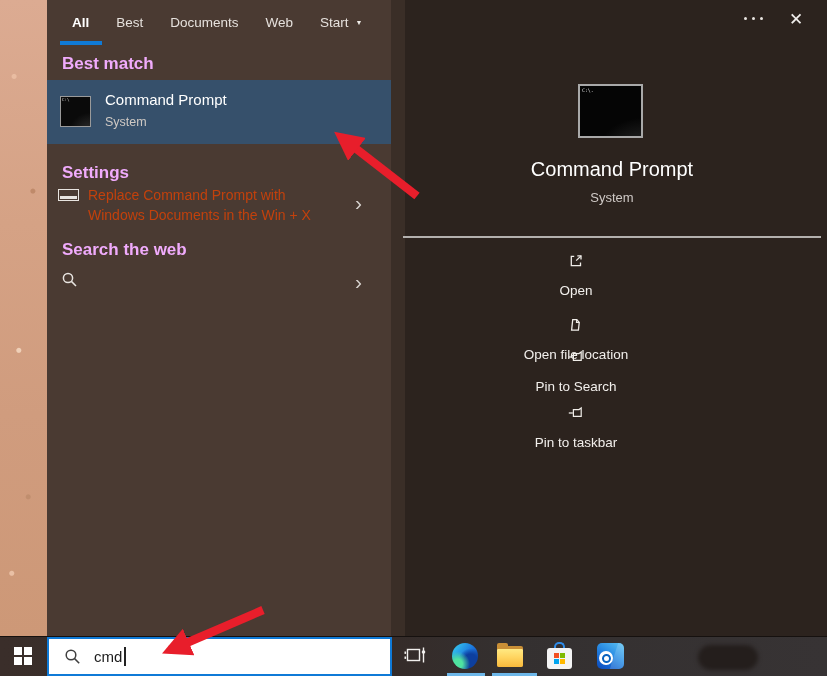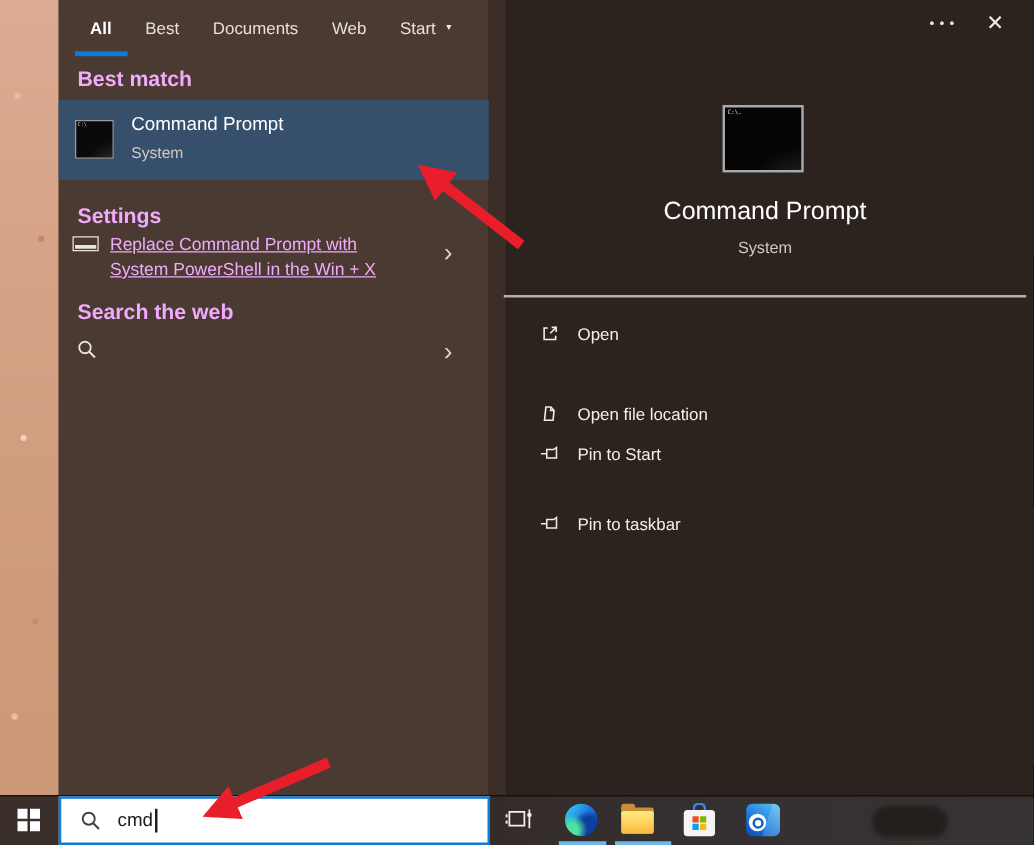--- a/index.html
+++ b/index.html
@@ -44,38 +44,38 @@
     border:1.5px solid #9a9a9a;
     background-image:radial-gradient(130% 120% at 100% 120%, #303030 0%, #0a0a0a 55%); }
   #bm-icon span { position:absolute; left:1px; top:0px; font-size:6px; color:#cfcfcf;
     transform:scale(.7); transform-origin:top left; font-family:"DejaVu Sans Mono",monospace; }
   #bm-title { left:105px; top:91px; font-size:15px; color:#ffffff; }
   #bm-sub   { left:105px; top:115px; font-size:12.5px; color:#cfc9c4; }
 
   
   #set-icon { left:58px; top:189px; width:21px; height:12px; border:1.5px solid #e8e4e0; }
   #set-icon i { position:absolute; left:1px; right:1px; bottom:1px; height:3px; background:#e8e4e0; }
-  .two-line { font-size:14px; color:#f0abfc; line-height:20px;text-decoration:underline; }
+  .two-line { font-size:14px; color:#c2410c; line-height:20px; }
   #set-text { left:88px; top:185px; }
   .chev { font-size:21px; color:#d8d3cf; line-height:1; }
 
   
   #web-text { left:90px; top:271px; font-size:13.5px; color:#d5d0cc; }
   #web-text b { font-size:15px; color:#ffffff; font-weight:normal; }
 
   
   #pv-icon { left:578px; top:84px; width:65px; height:54px; background:#000;
     border:2px solid #a9a9a9;
     background-image:radial-gradient(140% 130% at 105% 135%, #2e2e2e 0%, #050505 55%); }
   #pv-icon span { position:absolute; left:2px; top:1px; font-size:6px; color:#e0e0e0;
     transform:scale(.8); transform-origin:top left; font-family:"DejaVu Sans Mono",monospace; }
   #pv-title { left:405px; top:158px; width:414px; text-align:center; font-size:20px; color:#ffffff; }
   #pv-sub   { left:405px; top:190px; width:414px; text-align:center; font-size:13px; color:#cfc9c6; }
   #pv-divider { left:403px; top:236px; width:418px; height:2px; background:#b3b0ae; }
-  .action { left:432px; width:320px; height:28px; display:flex; align-items:center; gap:14px; }
+  .action { left:416px; width:320px; height:28px; display:flex; align-items:center; gap:14px;flex-direction:column; }
   .action .lbl { font-size:13.5px; color:#f2efec; }
   .action svg { flex:0 0 auto; }
 
   
   #taskbar { left:0; top:636px; width:827px; height:40px;
     background:linear-gradient(90deg,#3a2e2a 0%,#352b28 45%,#343030 62%,#373334 100%);
     border-top:1px solid #16110f; }
   #start-btn { left:14px; top:647px; width:18px; height:18px; display:grid;
     grid-template-columns:8px 8px; grid-template-rows:8px 8px; gap:2px; }
   #start-btn i { background:#ffffff; }
@@ -166,21 +166,21 @@
   <div class="abs" id="bm-title">Command Prompt</div>
   <div class="abs" id="bm-sub">System</div>
 
   <div class="abs sec-h" style="left:62px; top:152px;margin-top:11px;">Settings</div>
   <div class="abs" style="left:47px; top:176px; width:344px; height:56px;"></div>
   <div class="abs" id="set-icon">
       <i></i>
     </div>
   <div class="abs two-line" id="set-text">
     <div>Replace Command Prompt with</div>
-    <div>System PowerShell in the Win + X</div>
+    <div>Windows Documents in the Win + X</div>
   </div>
   <div class="abs chev" style="left:355px; top:192px;">›</div>
 
   <div class="abs sec-h" style="left:62px; top:240px;">Search the web</div>
   <div class="abs" style="left:47px; top:262px; width:344px; height:40px;"></div>
   <svg class="abs" style="left:61px; top:271px;" width="17" height="17" viewBox="0 0 17 17">
     <circle cx="7" cy="7" r="4.6" fill="none" stroke="#e8e4e0" stroke-width="1.5"></circle>
     <line x1="10.4" y1="10.4" x2="15" y2="15" stroke="#e8e4e0" stroke-width="1.5"></line>
   </svg>
   <div class="abs chev" style="left:355px; top:271px;">›</div>
@@ -207,21 +207,21 @@
         <path d="M9 2.6 V5.4 H11.8" fill="none" stroke="#f0ede9" stroke-width="1.1"></path>
       </g>
     </svg>
     <span class="lbl">Open file location</span>
   </div>
   <div class="abs action" style="top:349px;">
     <svg width="16" height="16" viewBox="0 0 16 16">
       <line x1="0.8" y1="8" x2="4.8" y2="8" stroke="#f0ede9" stroke-width="1.3"></line>
       <path d="M5.4 4.6 H11 L13.2 3 V11.4 H11 L5.4 11.4 Z" fill="none" stroke="#f0ede9" stroke-width="1.2"></path>
     </svg>
-    <span class="lbl">Pin to Start</span>
+    <span class="lbl">Pin to Search</span>
   </div>
   <div class="abs action" style="top:381px;margin-top:24px;">
     <svg width="16" height="16" viewBox="0 0 16 16">
       <line x1="0.8" y1="8" x2="4.8" y2="8" stroke="#f0ede9" stroke-width="1.3"></line>
       <path d="M5.4 4.6 H11 L13.2 3 V11.4 H11 L5.4 11.4 Z" fill="none" stroke="#f0ede9" stroke-width="1.2"></path>
     </svg>
     <span class="lbl">Pin to taskbar</span>
   </div>
 
   <div class="abs" id="taskbar"></div>

